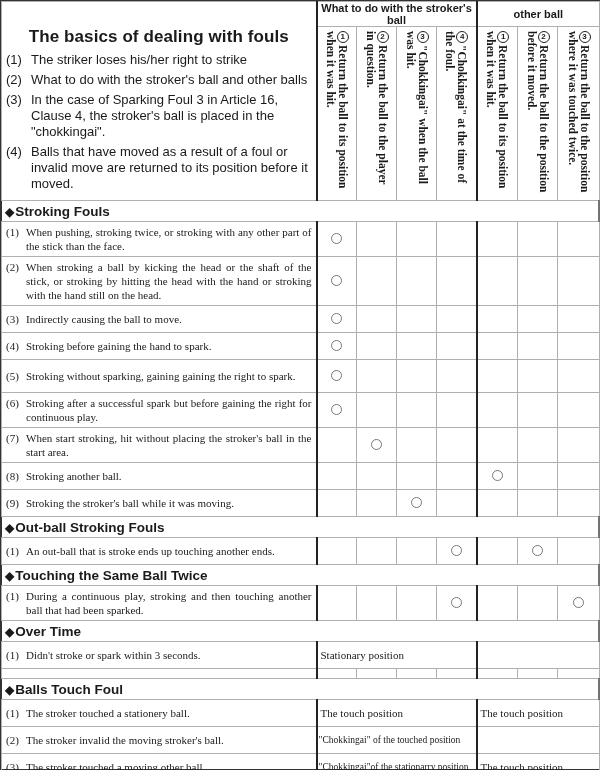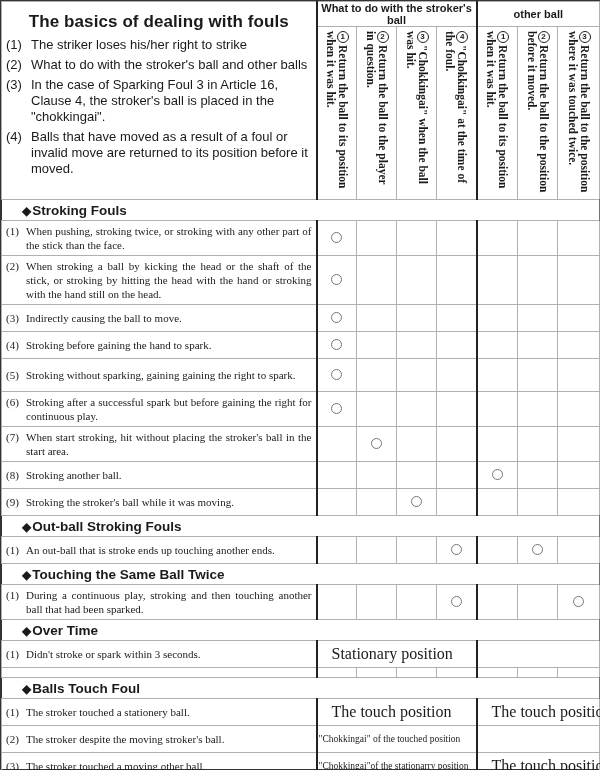--- a/index.html
+++ b/index.html
@@ -2,37 +2,37 @@
 <html><head>
 <meta charset="utf-8">
 <style>
   html,body{margin:0;padding:0;background:#fff;}
   body{width:600px;height:770px;overflow:hidden;position:relative;color:#1a1a1a;}
   .frame{position:absolute;left:0;top:0;width:598px;height:768px;border:1px solid #333;box-sizing:content-box;}
   table{border-collapse:collapse;table-layout:fixed;width:598px;position:absolute;left:1px;top:1px;}
   td,th{padding:0;border:1px solid #b0b0b0;vertical-align:middle;}
   .lcol{border-right:2px solid #222;}
   .gdiv{border-right:2px solid #222;}
-  .intro{vertical-align:top;padding:8px 4px 4px 4px;}
+  .intro{vertical-align:top;padding:23px 4px 4px 4px;}
   .title{font-family:"Liberation Sans",sans-serif;font-weight:bold;font-size:17px;text-align:center;margin:2px 0 5px 0;letter-spacing:0.1px;}
   .intro-item{font-family:"Liberation Sans",sans-serif;font-size:13px;line-height:16px;display:flex;margin-bottom:4px;}
   .intro-item .num{flex:0 0 auto;width:25px;}
   .intro-item .txt{flex:1;}
   .grp{font-family:"Liberation Sans",sans-serif;font-weight:bold;font-size:11px;text-align:center;height:17px;}
   .vhead{height:168px;vertical-align:top;padding-top:4px;}
   .vtext{writing-mode:vertical-rl;font-family:"Liberation Serif",serif;font-weight:bold;font-size:11.5px;line-height:12px;margin:0 auto;height:164px;}
   .cnum{display:inline-block;width:10px;height:10px;border:1px solid #222;border-radius:50%;font-size:8px;line-height:10px;text-align:center;writing-mode:horizontal-tb;font-family:"Liberation Sans",sans-serif;margin-bottom:2px;}
-  .sec{font-family:"Liberation Sans",sans-serif;font-weight:bold;font-size:13.5px;height:20px;padding-left:20px;border-left:1px solid #333;border-right:2px solid #737373;}
+  .sec{font-family:"Liberation Sans",sans-serif;font-weight:bold;font-size:13.5px;height:20px;padding-left:3px;border-left:1px solid #333;border-right:4px solid #737373;}
   .diamond{font-size:12px;margin-right:1px;}
   .rtxt{font-family:"Liberation Serif",serif;font-size:11px;line-height:14px;padding:3px 4px 3px 4px;display:flex;text-align:justify;}
   .rtxt .num{flex:0 0 auto;width:20px;}
   .rtxt .txt{flex:1;}
   .mark{text-align:center;}
   .circle{display:inline-block;width:9px;height:9px;border:1px solid #777;border-radius:50%;}
-  .span-txt{font-family:"Liberation Serif",serif;font-size:16px;padding-left:14px;white-space:nowrap;}
+  .span-txt{font-family:"Liberation Serif",serif;font-size:11px;padding-left:3px;white-space:nowrap;}
   .small{font-size:9.5px;padding-left:1px;}
   .thin-row td{height:9px;}
 </style>
 </head>
 <body>
 
 <div class="frame"></div>
 
 <table>
   <colgroup>
@@ -309,21 +309,21 @@
           <div class="span-txt">The touch position</div>
         </td>
         <td colspan="3">
           <div class="span-txt">The touch position</div>
         </td>
       </tr>
       <tr>
         <td class="lcol" style="height:26px">
           <div class="rtxt">
             <span class="num">(2)</span>
-            <span class="txt">The stroker despite the moving stroker's ball.</span>
+            <span class="txt">The stroker invalid the moving stroker's ball.</span>
           </div>
         </td>
         <td colspan="4" class="gdiv">
           <div class="span-txt small">"Chokkingai" of the touched position</div>
         </td>
         <td colspan="3">
           <div class="span-txt"></div>
         </td>
       </tr>
       <tr>

